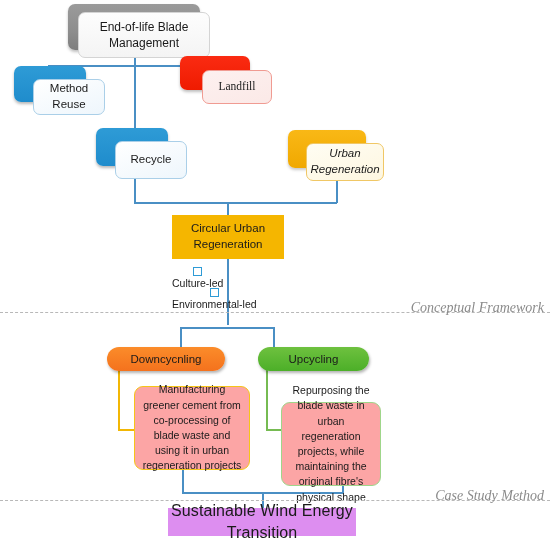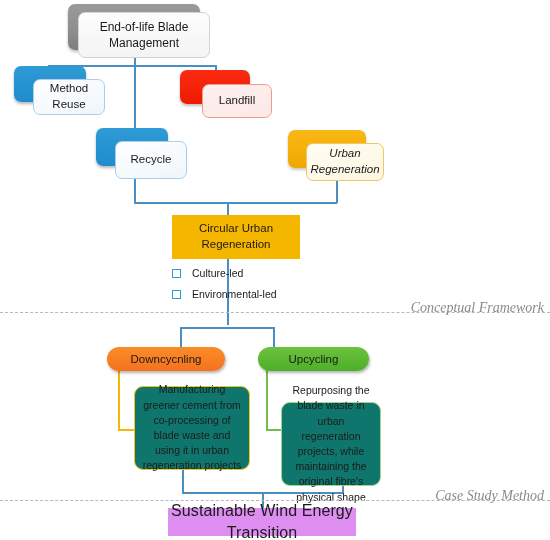--- a/index.html
+++ b/index.html
@@ -73,21 +73,21 @@
   .card-blue .front {
     background: linear-gradient(160deg,#ffffff 0%,#eef6fc 100%);
     border: 1px solid #aacfe8;
   }
   .card-prevent { left: 14px; top: 66px; width: 72px; height: 36px; }
   .card-prevent .front { left: 19px; top: 13px; }
   .card-recycle { left: 96px; top: 128px; width: 72px; height: 38px; }
   .card-recycle .front { left: 19px; top: 13px; }
 
   
-  .card-red { left: 180px; top: 70px; width: 70px; height: 34px; }
+  .card-red { left: 180px; top: 56px; width: 70px; height: 34px; font-family: Liberation Serif, serif; }
   .card-red .back {
     background: linear-gradient(180deg,#fa2b12 0%,#ef1b00 100%);
     box-shadow: 0 2px 3px rgba(0,0,0,.25);
   }
   .card-red .front {
     left: 22px; top: 14px;
     background: linear-gradient(160deg,#fdf0ef 0%,#fbe9e7 100%);
     border: 1px solid #f09b92;
   }
 
@@ -108,21 +108,21 @@
     position: absolute;
     display: flex;
     align-items: center;
     justify-content: center;
     text-align: center;
     box-sizing: border-box;
     color: #1a1a1a;
     line-height: 1.35;
   }
   .block-circular {
-    left: 172px; top: 215px; width: 128px; height: 44px;
+    left: 172px; top: 215px; width: 112px; height: 44px;
     background: #f5b600;
     font-size: 11.5px;
   }
   .block-purple {
     left: 168px; top: 508px; width: 188px; height: 28px;
     background: #dd8ef0;
     font-size: 16px;
     letter-spacing: .1px;
   }
 
@@ -145,21 +145,21 @@
   .pill-up {
     left: 258px; top: 347px; width: 111px; height: 24px;
     background: linear-gradient(180deg,#6ec13f 0%,#4caf28 100%);
   }
 
   
   .note {
     position: absolute;
     box-sizing: border-box;
     border-radius: 9px;
-    background: #0f766e;
+    background: #fca5a5;
     display: flex;
     align-items: center;
     justify-content: center;
     text-align: center;
     font-size: 10.5px;
     line-height: 1.45;
     color: #1a1a1a;
     padding: 4px 7px;
   }
   .note-left {
@@ -170,24 +170,25 @@
     left: 281px; top: 386px; width: 100px; height: 84px;
     border: 1.3px solid #9fd68a;
     margin-top: 16px;
   }
 
   
   .cbrow {
     position: absolute;
     display: flex;
     align-items: center;
-    gap: 11px;
+    gap: 1px;
     font-size: 10.5px;
     color: #1a1a1a;
     white-space: nowrap;
+    flex-direction: column;
   }
   .cbox {
     width: 9px; height: 9px;
     border: 1.3px solid #2e9bd6;
     background: #ffffff;
     box-sizing: border-box;
     flex: 0 0 auto;
   }
 
   

